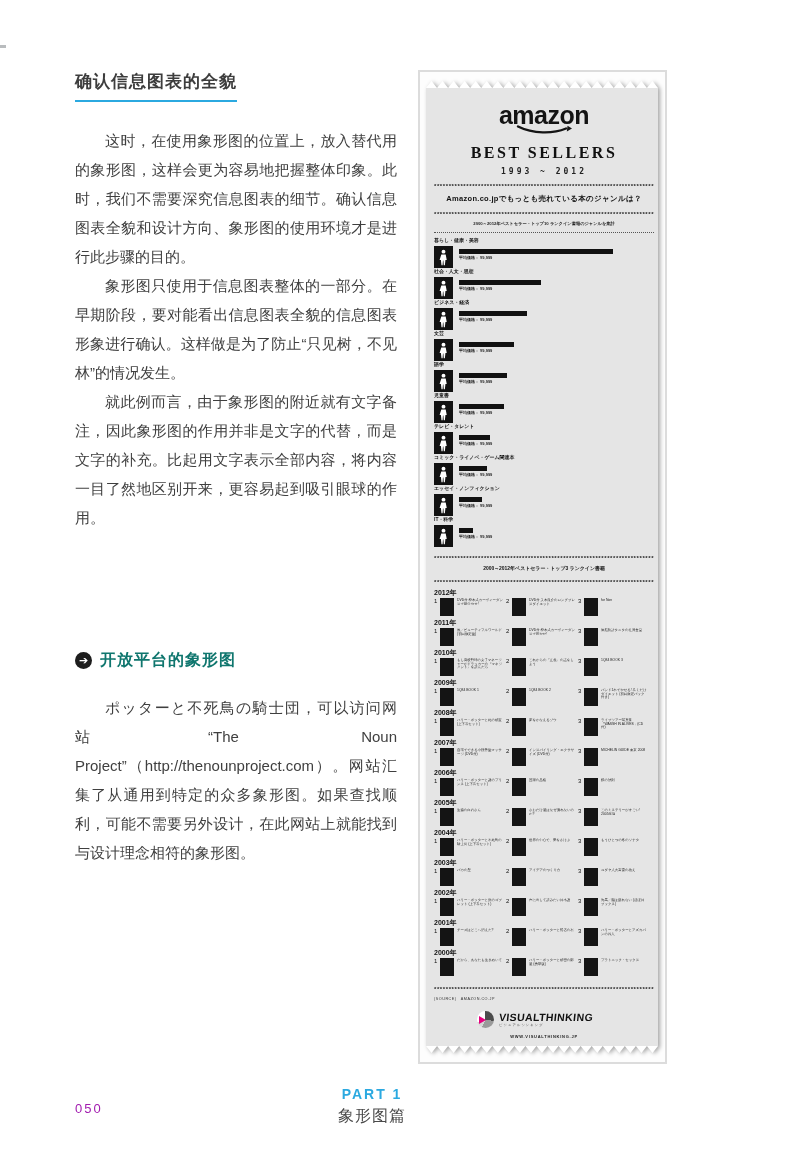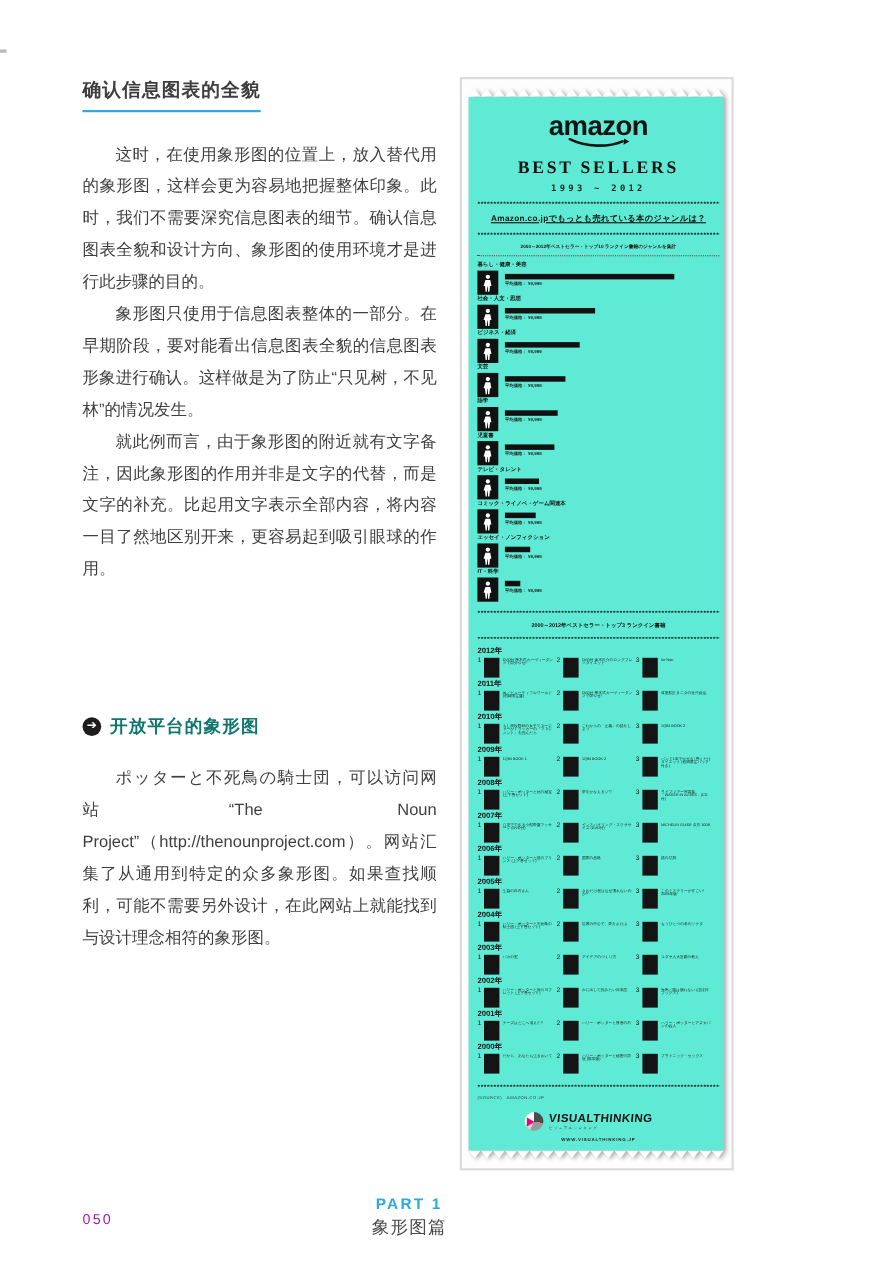--- a/index.html
+++ b/index.html
@@ -25,32 +25,32 @@
   .part-block{position:absolute;left:292px;top:1086px;width:160px;text-align:center;}
   .part-label{font-size:14px;font-weight:700;color:#2ba9e0;letter-spacing:2px;}
   .part-title{font-size:16px;color:#4a4a4a;margin-top:4px;letter-spacing:1px;}
 
   
   .poster-frame{position:absolute;left:418px;top:70px;width:245px;height:990px;
                 border:2px solid #dcdcdc;background:#fdfdfd;}
   .receipt{position:absolute;left:6px;top:9px;width:232px;height:972px;
            filter:drop-shadow(2.5px 1.5px 2px rgba(0,0,0,0.35));}
   .zz{display:block;width:232px;height:7px;}
-  .receipt-body{background:#5eead4;width:232px;height:958px;box-sizing:border-box;
+  .receipt-body{background:#e5e5e5;width:232px;height:958px;box-sizing:border-box;
                 padding:8px 4px 0 8px;color:#141414;}
   .r-center{text-align:center;}
   .amazon-logo{margin-top:6px;font-size:25px;font-weight:700;letter-spacing:-0.5px;color:#141414;line-height:26px;}
   .smile{display:block;margin:-3px auto 0 auto;}
   .bestsellers{margin-top:9px;font-family:"Liberation Serif","DejaVu Serif",serif;
                font-weight:700;font-size:16px;letter-spacing:2.5px;color:#111;}
   .period{margin-top:5px;font-family:"DejaVu Sans Mono",monospace;font-weight:700;
           font-size:8px;letter-spacing:3px;color:#222;}
   .stars{margin-top:7px;font-size:6px;line-height:6px;font-weight:700;letter-spacing:0.6px;
          white-space:nowrap;overflow:hidden;color:#1a1a1a;text-align:center;height:6px;}
-  .headline{margin-top:5px;font-size:7.5px;font-weight:700;color:#111;letter-spacing:0.3px;text-decoration:underline;}
+  .headline{margin-top:5px;font-size:7.5px;font-weight:700;color:#111;letter-spacing:0.3px;}
   .subnote-box{height:6px;margin-top:4px;overflow:visible;}
   .subnote-box>div{width:200%;transform:scale(.5);transform-origin:50% 0;margin-left:-50%;
                    font-size:8.5px;font-weight:700;color:#222;text-align:center;}
   .dashline{margin-top:5px;border-top:1px dotted #555;height:0;}
 
   
   .genre-list{margin-top:5px;}
   .genre{height:31px;}
   .genre-label{height:6px;overflow:visible;}
   .genre-label>div{width:200%;transform:scale(.55);transform-origin:0 0;

